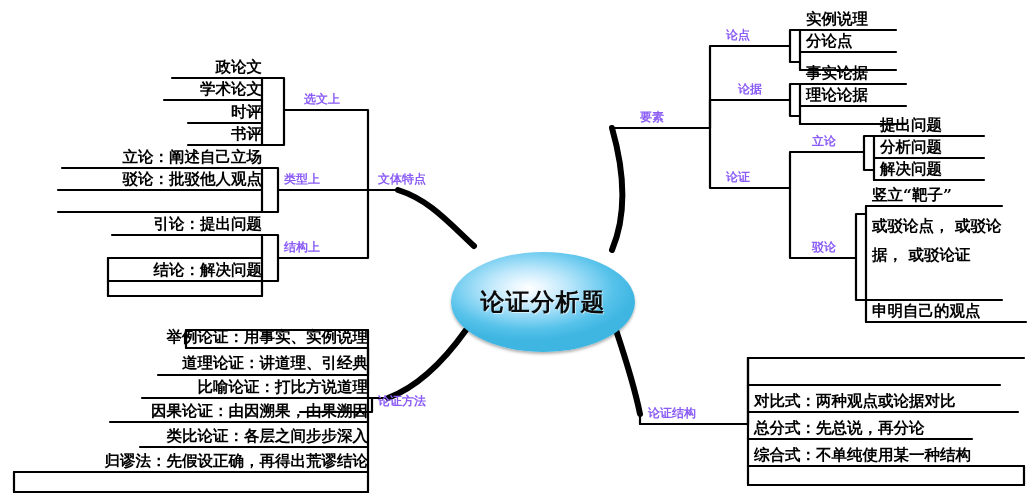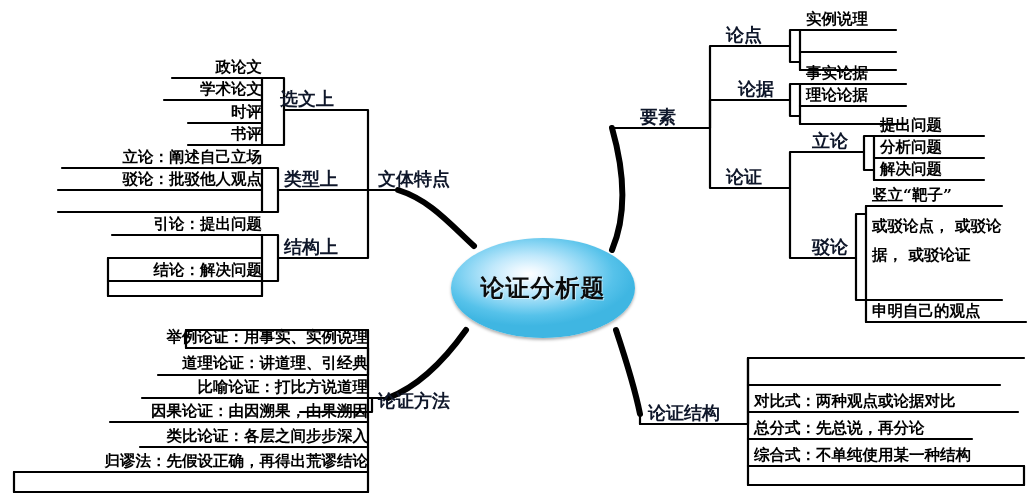--- a/index.html
+++ b/index.html
@@ -24,21 +24,21 @@
     position: absolute;
     left: 0; top: 0;
     width: 1036px;
     height: 500px;
     pointer-events: none;
   }
   
   .center-node {
     position: absolute;
     left: 451px;
-    top: 238px;
+    top: 252px;
     width: 184px;
     height: 100px;
     border-radius: 50% / 50%;
     background:
       radial-gradient(ellipse 58% 52% at 42% 36%,
         #ffffff 0%,
         #e9f7ff 14%,
         #bfe8fb 36%,
         #86d4f3 60%,
         #56c2ea 80%,
@@ -70,24 +70,24 @@
     color: #000;
     z-index: 4;
   }
   .row.r { text-align: right; }
   .row.l { text-align: left; }
   .row.multi { white-space: normal; line-height: 29px; }
   .blabel {
     position: absolute;
     font-family: "DejaVu Serif", "Liberation Serif", serif;
     font-weight: bold;
-    font-size: 18px;
+    font-size: 12px;
     line-height: 22px;
     white-space: nowrap;
-    color: #0f172a;
+    color: #8b5cf6;
     z-index: 5;
   }
 </style>
 </head>
 <body>
 
 <div id="map">
 
   <svg id="wires" viewBox="0 0 1036 500" xmlns="http://www.w3.org/2000/svg">
     <g fill="none" stroke="#000000" stroke-linecap="round" stroke-linejoin="round">
@@ -220,21 +220,21 @@
       <path d="M 1024,466 L 1024,485" stroke-width="2.2"></path>
     </g>
   </svg>
 
   <div class="center-node">
     <span class="title">论证分析题</span>
   </div>
 
   <div class="blabel" style="left:378px; top:168px;">文体特点</div>
 
-  <div class="blabel" style="left:280px; top:88px;">选文上</div>
+  <div class="blabel" style="left:304px; top:88px;">选文上</div>
   <div class="blabel" style="left:284px; top:168px;">类型上</div>
   <div class="blabel" style="left:284px; top:236px;">结构上</div>
 
   <div class="row r" style="left:92px; top:56px; width:170px;">政论文</div>
   <div class="row r" style="left:92px; top:78px; width:170px;">学术论文</div>
   <div class="row r" style="left:92px; top:101px; width:170px;">时评</div>
   <div class="row r" style="left:92px; top:123px; width:170px;">书评</div>
 
   <div class="row r" style="left:42px; top:146px; width:220px;">立论：阐述自己立场</div>
   <div class="row r" style="left:42px; top:168px; width:220px;">驳论：批驳他人观点</div>
@@ -251,20 +251,21 @@
   <div class="row r" style="left:68px; top:425px; width:300px;">类比论证：各层之间步步深入</div>
   <div class="row r" style="left:8px; top:450px; width:360px;">归谬法：先假设正确，再得出荒谬结论</div>
 
   <div class="blabel" style="left:640px; top:106px;">要素</div>
 
   <div class="blabel" style="left:726px; top:24px;">论点</div>
   <div class="blabel" style="left:738px; top:78px;">论据</div>
   <div class="blabel" style="left:726px; top:166px;">论证</div>
 
   <div class="row l" style="left:806px; top:8px; width:200px;">实例说理</div>
+  <div class="row l" style="left:806px; top:30px; width:200px;">分论点</div>
 
   <div class="row l" style="left:806px; top:62px; width:200px;">事实论据</div>
   <div class="row l" style="left:806px; top:84px; width:200px;">理论论据</div>
 
   <div class="blabel" style="left:812px; top:130px;">立论</div>
   <div class="blabel" style="left:812px; top:236px;">驳论</div>
 
   <div class="row l" style="left:880px; top:114px; width:200px;">提出问题</div>
   <div class="row l" style="left:880px; top:136px; width:200px;">分析问题</div>
   <div class="row l" style="left:880px; top:158px; width:200px;">解决问题</div>

